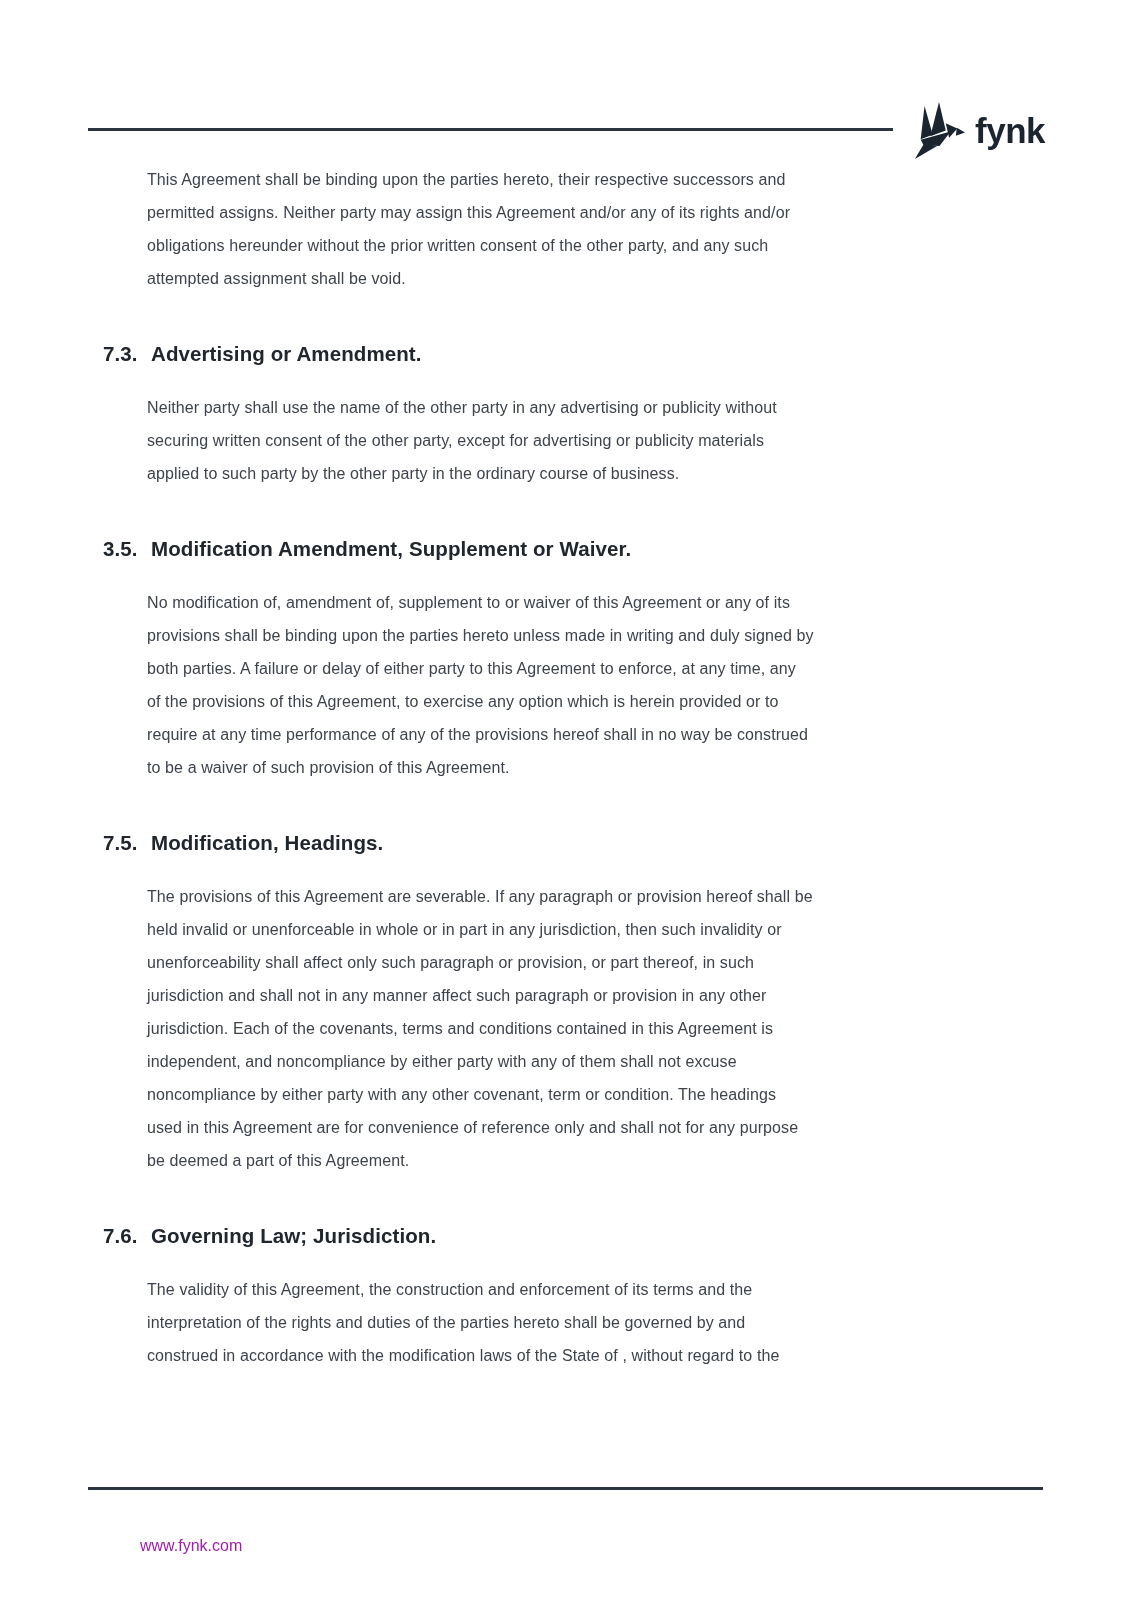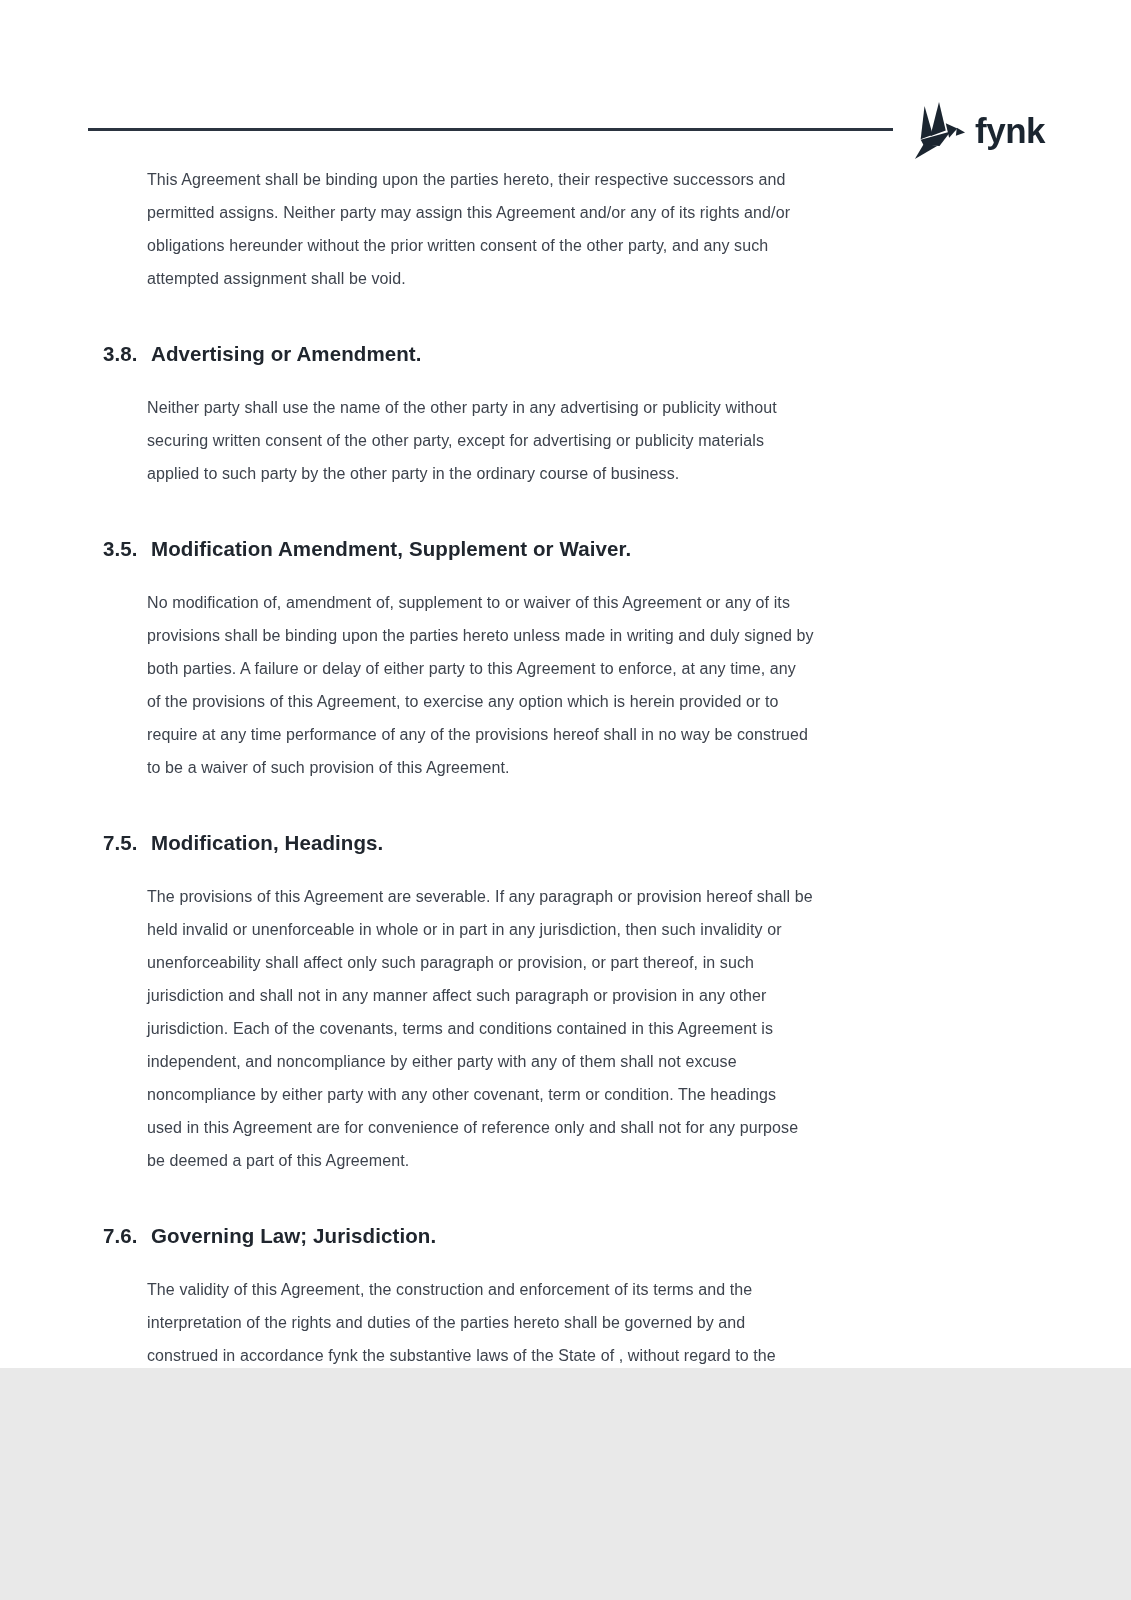--- a/index.html
+++ b/index.html
@@ -1,21 +1,21 @@
 <!DOCTYPE html>
 <html><head>
 <meta charset="utf-8">
 <style>
   * { box-sizing: border-box; margin: 0; padding: 0; }
   html, body { background: #e9e9e9; }
   body { font-family: "Liberation Sans", "DejaVu Sans", sans-serif; }
   .page {
     position: relative;
     width: 1131px;
-    height: 1368px;
+    height: 1600px;
     margin: 0 auto;
     background: #ffffff;
     overflow: hidden;
     color: #3d434d;
   }
   
   .header { position: relative; height: 163px; }
   .header-rule {
     position: absolute;
     left: 88px;
@@ -102,21 +102,21 @@
     </div>
   </div>
 
   <p class="doc-paragraph">This Agreement shall be binding upon the parties hereto, their respective successors and
 permitted assigns. Neither party may assign this Agreement and/or any of its rights and/or
 obligations hereunder without the prior written consent of the other party, and any such
 attempted assignment shall be void.</p>
 
   <div>
     <div class="section-heading">
-      <span class="section-number">3.8.</span>
+      <span class="section-number">7.3.</span>
       <span class="section-title">Advertising or Amendment.</span>
     </div>
     <p class="doc-paragraph">Neither party shall use the name of the other party in any advertising or publicity without
 securing written consent of the other party, except for advertising or publicity materials
 applied to such party by the other party in the ordinary course of business.</p>
   </div>
 
   <div>
     <div class="section-heading">
       <span class="section-number">3.5.</span>
@@ -146,21 +146,21 @@
 be deemed a part of this Agreement.</p>
   </div>
 
   <div>
     <div class="section-heading">
       <span class="section-number">7.6.</span>
       <span class="section-title">Governing Law; Jurisdiction.</span>
     </div>
     <p class="doc-paragraph">The validity of this Agreement, the construction and enforcement of its terms and the
 interpretation of the rights and duties of the parties hereto shall be governed by and
-construed in accordance fynk the substantive laws of the State of , without regard to the</p>
+construed in accordance with the modification laws of the State of , without regard to the</p>
   </div>
 
   <div class="footer">
     <div class="footer-rule"></div>
     <div class="footer-lines">
       <div class="footer-line">www.fynk.com</div>
       <div class="footer-line">office@fynk.com</div>
     </div>
   </div>
 

